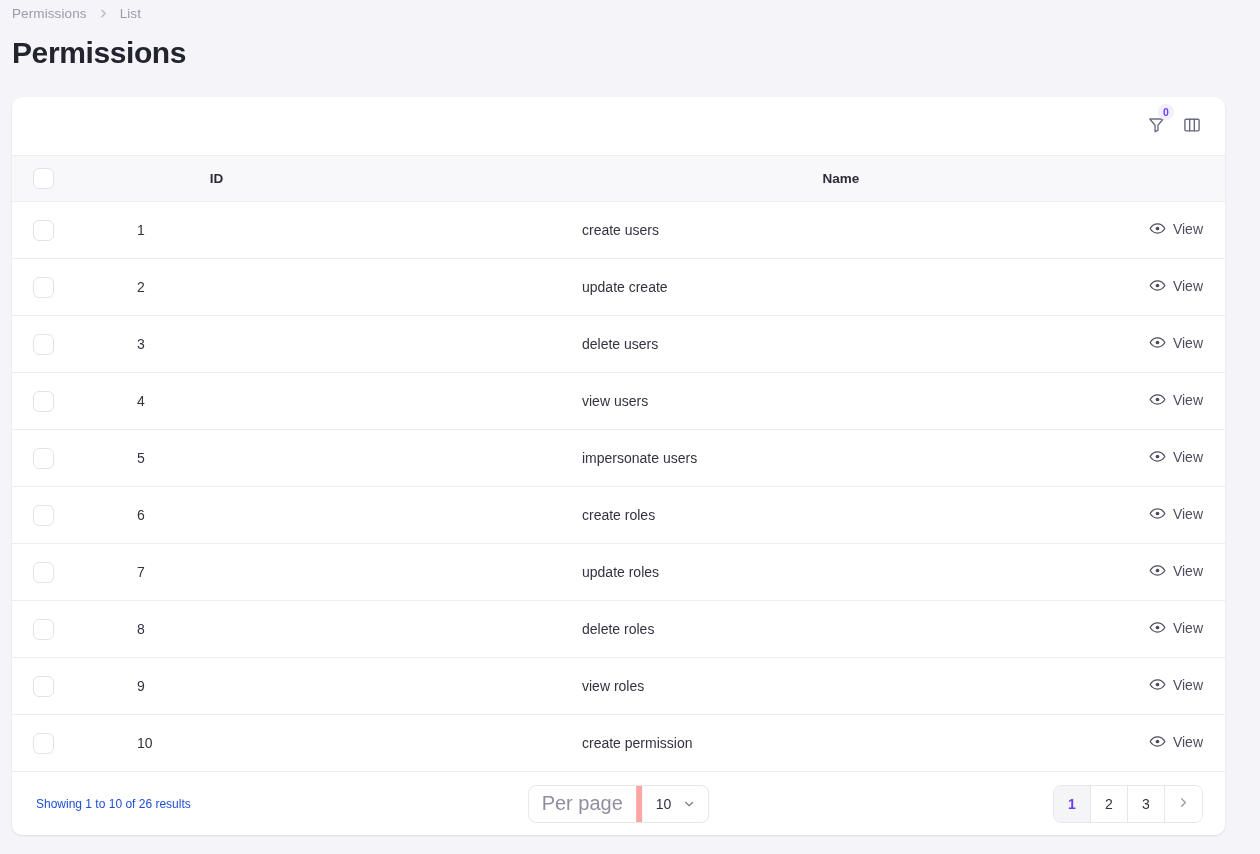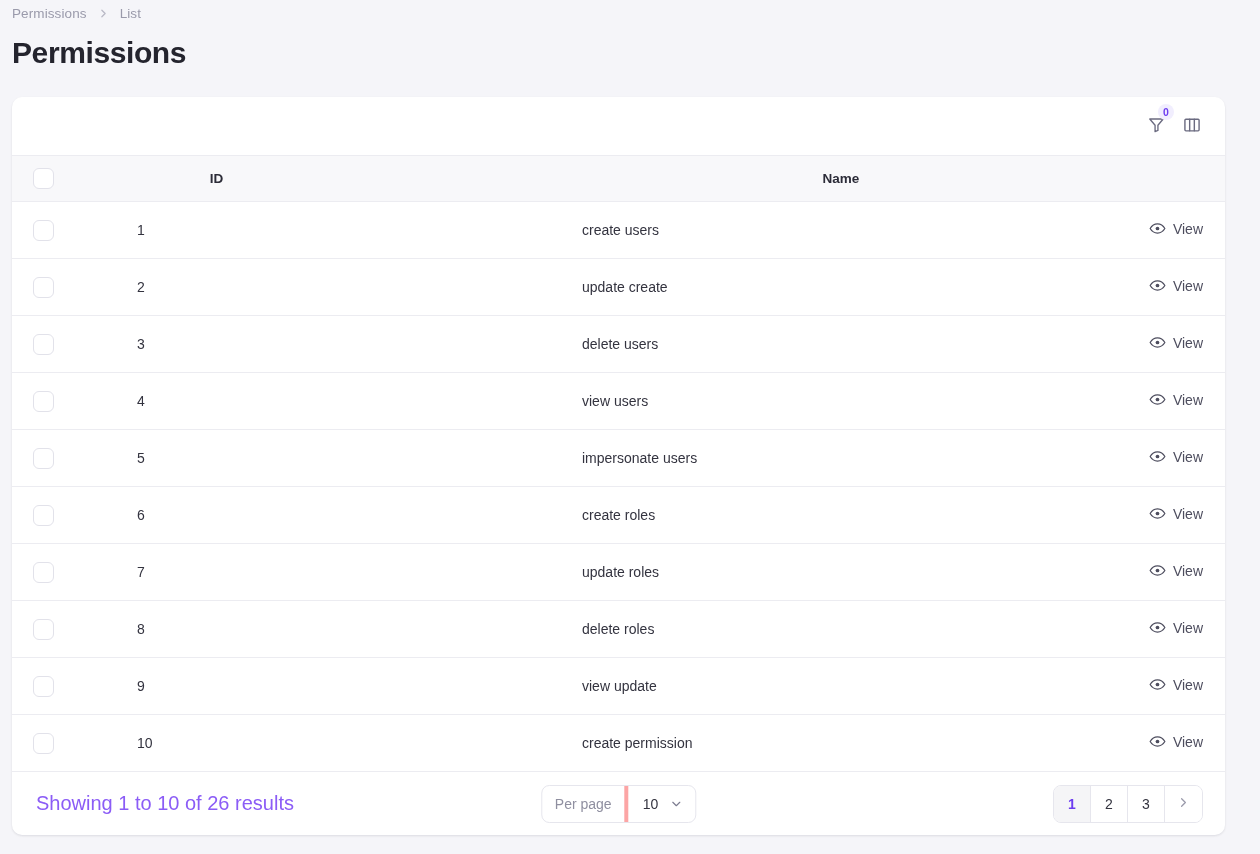--- a/index.html
+++ b/index.html
@@ -168,42 +168,42 @@
 
   
   .footer {
     height: 63px;
     display: flex;
     align-items: center;
     padding: 0 22px 0 24px;
     position: relative;
   }
   .showing {
-    font-size: 20px;
-    color: #8b5cf6;
+    font-size: 12px;
+    color: #1d4ed8;
   }
   .perpage {
     position: absolute;
     left: 50%;
     transform: translateX(-50%);
     display: flex;
     align-items: stretch;
     height: 38px;
     border: 1px solid #e6e6ed;
     border-radius: 8px;
     overflow: hidden;
     background: #fff;
   }
   .perpage-label {
     display: flex;
     align-items: center;
     padding: 0 13px;
-    font-size: 14px;
+    font-size: 20px;
     color: #8f8fa0;
-    border-right: 4px solid #fca5a5;
+    border-right: 6px solid #fca5a5;
     white-space: nowrap;
   }
   .perpage-select {
     display: flex;
     align-items: center;
     gap: 11px;
     padding: 0 12px 0 14px;
     font-size: 14px;
     color: #33333f;
     cursor: pointer;
@@ -439,21 +439,21 @@
                 <span>View</span>
               </button></td>
           </tr>
           <tr>
             <td class="col-check">
               <div class="col-check-inner">
                 <span class="cbox"></span>
               </div>
             </td>
             <td class="col-id">9</td>
-            <td class="col-name">view update</td>
+            <td class="col-name">view roles</td>
             <td class="col-action"><button class="view-btn">
                 <span>
                   <svg width="17" height="17" viewBox="0 0 24 24" fill="none" stroke="currentColor" stroke-width="1.7" stroke-linecap="round" stroke-linejoin="round">
                     <path d="M1.6 12S5.4 5.6 12 5.6 22.4 12 22.4 12 18.6 18.4 12 18.4 1.6 12 1.6 12Z"></path>
                     <circle cx="12" cy="12" r="2.6" fill="currentColor" stroke="none"></circle>
                   </svg>
                 </span>
                 <span>View</span>
               </button></td>
           </tr>

